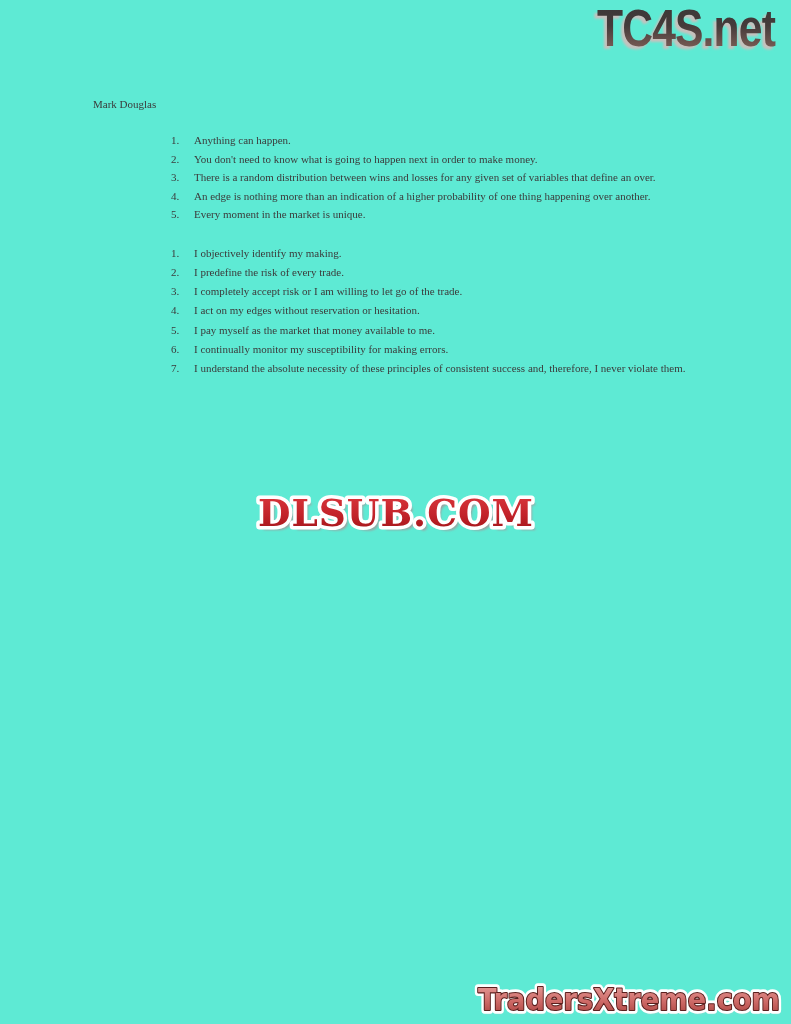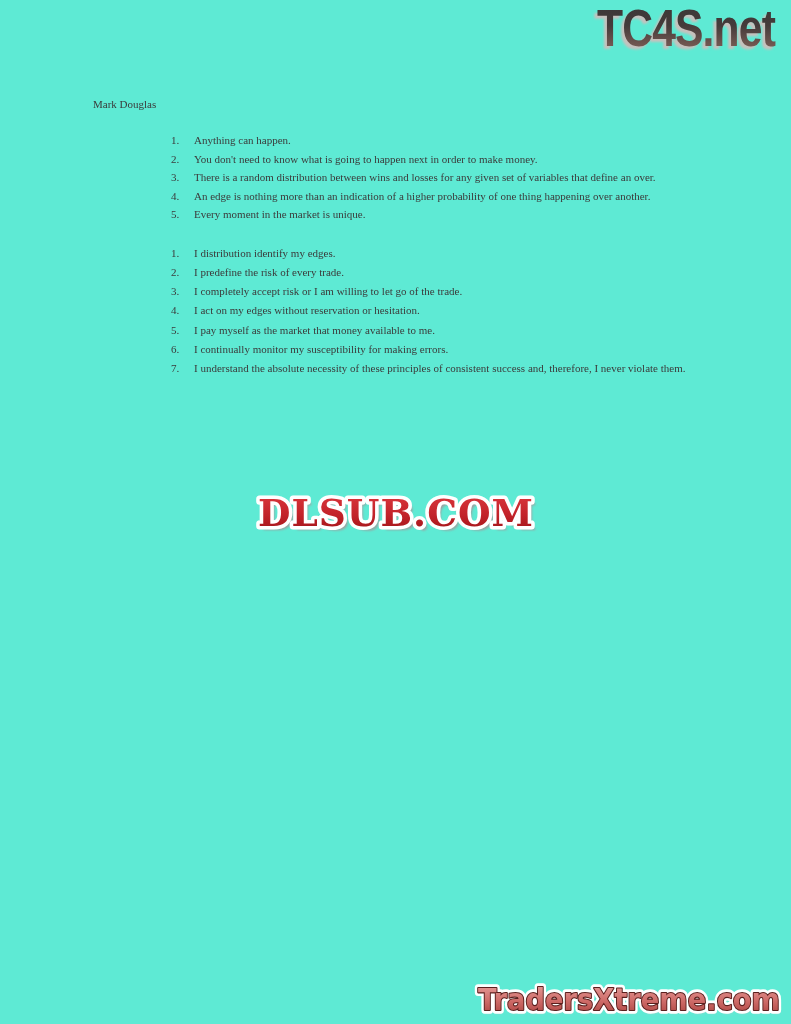--- a/index.html
+++ b/index.html
@@ -105,21 +105,21 @@
     <ol class="plist list1">
       <li>Anything can happen.</li>
       <li>You don't need to know what is going to happen next in order to make money.</li>
       <li>There is a random distribution between wins and losses for any given set of variables that define an over.</li>
       <li>An edge is nothing more than an indication of a higher probability of one thing happening over another.</li>
       <li>Every moment in the market is unique.</li>
     </ol>
 
 
     <ol class="plist list2">
-      <li>I distribution identify my edges.</li>
+      <li>I objectively identify my making.</li>
       <li>I predefine the risk of every trade.</li>
       <li>I completely accept risk or I am willing to let go of the trade.</li>
       <li>I act on my edges without reservation or hesitation.</li>
       <li>I pay myself as the market that money available to me.</li>
       <li>I continually monitor my susceptibility for making errors.</li>
       <li>I understand the absolute necessity of these principles of consistent success and, therefore, I never violate them.</li>
     </ol>
   </div>
 
   <div class="wm-dlsub">

